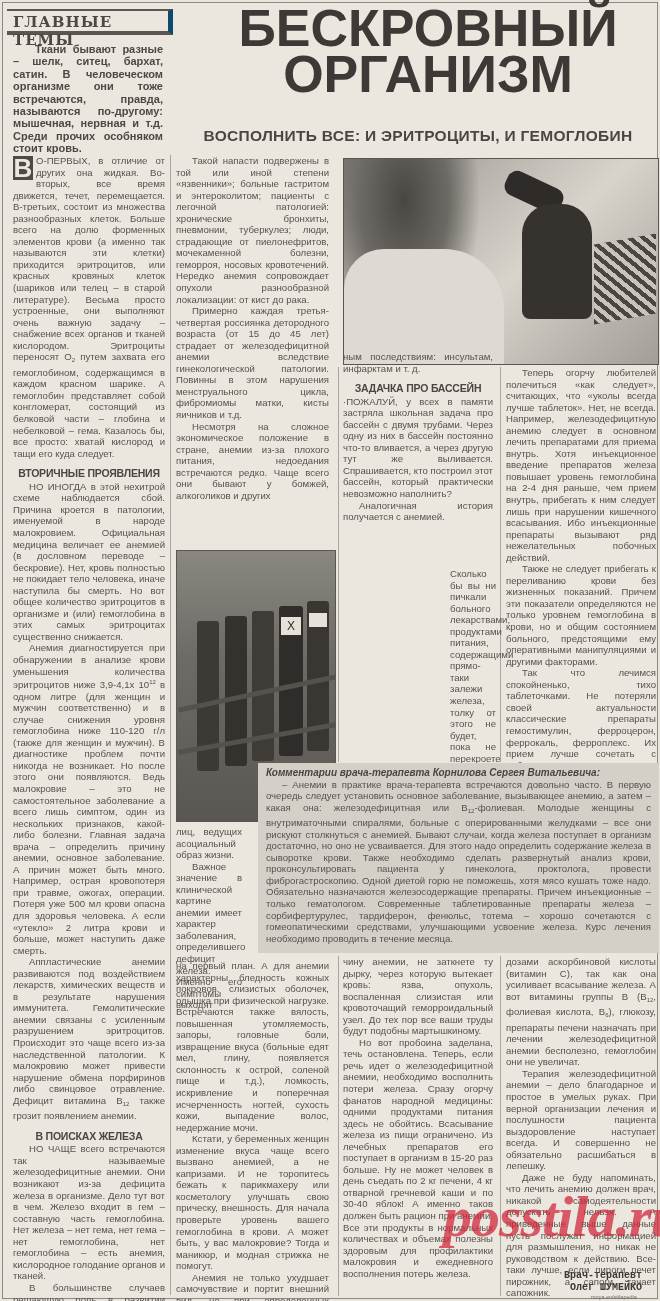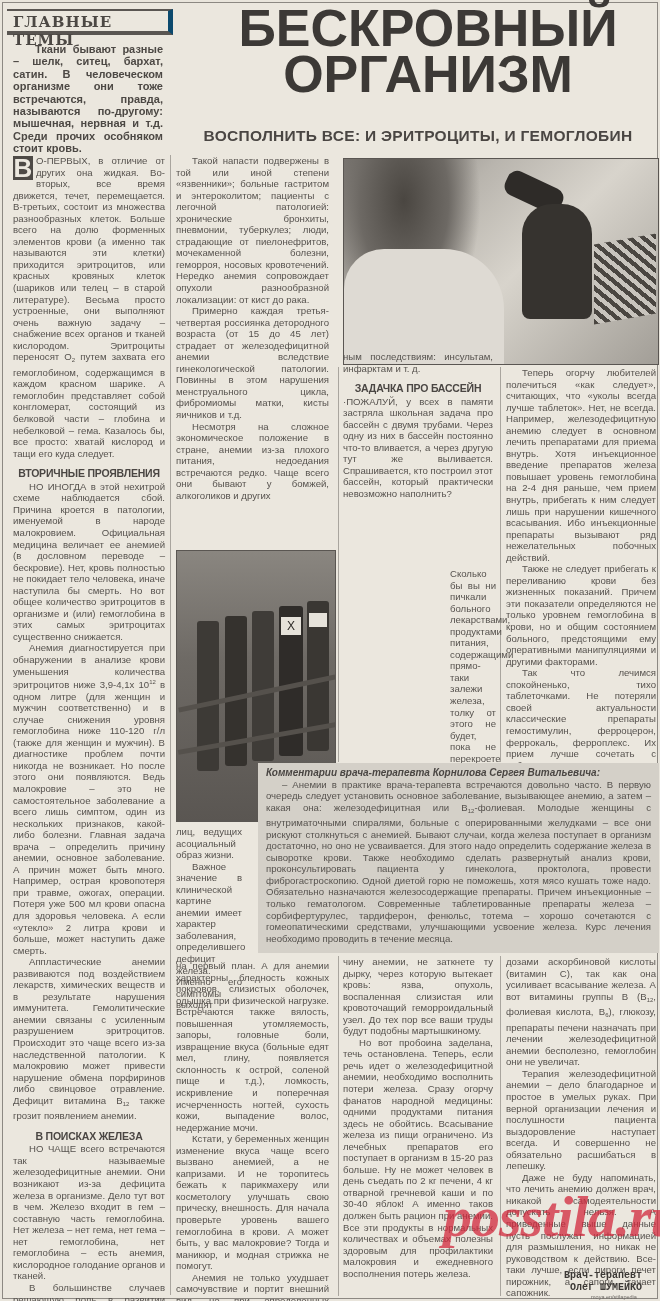--- a/index.html
+++ b/index.html
@@ -176,20 +176,21 @@
   <div class="col col2c">
     <p class="noind">на первый план. А для анемии характерны бледность кожных покровов, слизистых оболочек, одышка при физической нагрузке. Встречаются также вялость, повышенная утомляемость, запоры, головные боли, извращение вкуса (больные едят мел, глину, появляется склонность к острой, соленой пище и т.д.), ломкость, искривление и поперечная исчерченность ногтей, сухость кожи, выпадение волос, недержание мочи.</p>
     <p>Кстати, у беременных женщин изменение вкуса чаще всего вызвано анемией, а не капризами. И не торопитесь бежать к парикмахеру или косметологу улучшать свою прическу, внешность. Для начала проверьте уровень вашего гемоглобина в крови. А может быть, у вас малокровие? Тогда и маникюр, и модная стрижка не помогут.</p>
     <p>Анемия не только ухудшает самочувствие и портит внешний вид, но при определенных условиях приводит к более серьез-</p>
   </div>
 
   <div class="col col3">
     <p class="noind">ным последствиям: инсультам, инфарктам и т. д.</p>
     <h3>ЗАДАЧКА ПРО БАССЕЙН</h3>
     <p class="noind">·ПОЖАЛУЙ, у всех в памяти застряла школьная задача про бассейн с двумя трубами. Через одну из них в бассейн постоянно что-то вливается, а через другую тут же выливается. Спрашивается, кто построил этот бассейн, который практически невозможно наполнить?</p>
+    <p>Аналогичная история получается с анемией.</p>
   </div>
   <div class="col" style="left:447px;top:565px;width:46px;">
     <p class="noind">Сколько бы вы ни пичкали больного лекарствами, продуктами питания, содержащими прямо-таки залежи железа, толку от этого не будет, пока не перекроете трубу, выпускающую воду из бассейна. То есть не устраните основное заболевание, при-</p>
   </div>
 
   <div class="col col4">
     <p>Теперь огорчу любителей полечиться «как следует», считающих, что «уколы всегда лучше таблеток». Нет, не всегда. Например, железодефицитную анемию следует в основном лечить препаратами для приема внутрь. Хотя инъекционное введение препаратов железа повышает уровень гемоглобина на 2-4 дня раньше, чем прием внутрь, прибегать к ним следует лишь при нарушении кишечного всасывания. Ибо инъекционные препараты вызывают ряд нежелательных побочных действий.</p>
     <p>Также не следует прибегать к переливанию крови без жизненных показаний. Причем эти показатели определяются не только уровнем гемоглобина в крови, но и общим состоянием больного, предстоящими ему оперативными манипуляциями и другими факторами.</p>
     <p>Так что лечимся спокойненько, тихо таблеточками. Не потеряли своей актуальности классические препараты гемостимулин, ферроцерон, феррокаль, ферроплекс. Их прием лучше сочетать с небольшими</p>
   </div>

